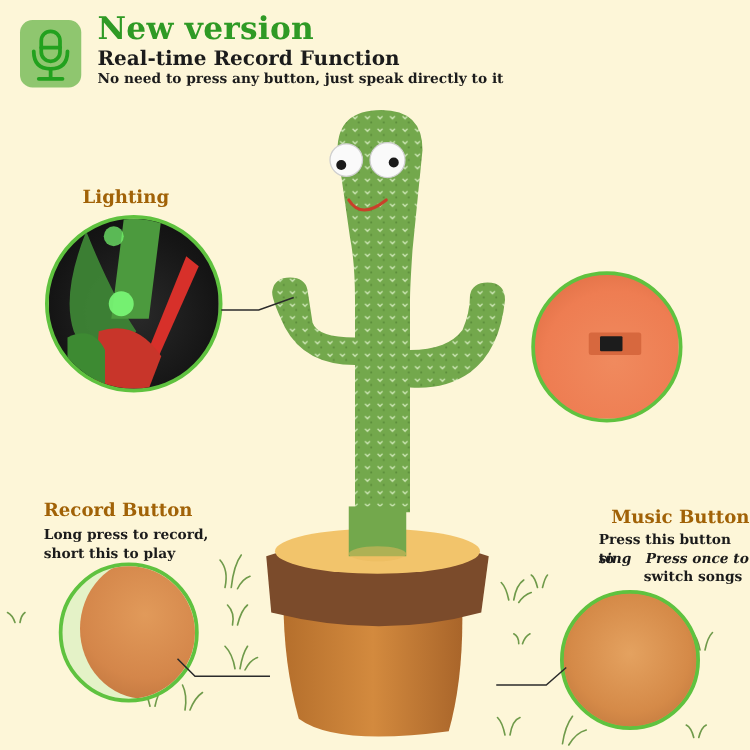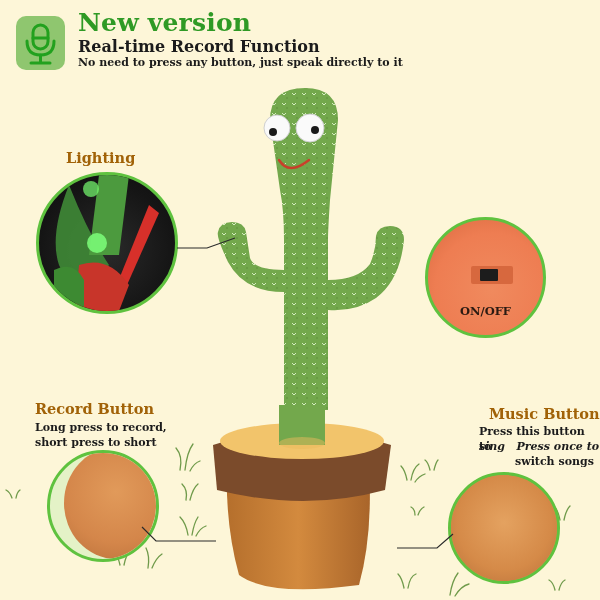--- a/index.html
+++ b/index.html
@@ -105,26 +105,25 @@
     <path d="M15 95 q20 -10 30 10 l0 30 l-30 0z" fill="#3d8a32"></path>
   </svg>
 </div>
 <svg class="abs" style="left:175px;top:230px;" width="90" height="30">
   <path class="pointer" d="M2 18 l30 0 l28 -10"></path>
 </svg>
 
 <div class="abs circle onoff-c">
   <div class="abs" style="left:43px;top:46px;width:42px;height:18px;background:#d7683e;border-radius:2px;"></div>
   <div class="abs" style="left:52px;top:49px;width:18px;height:12px;background:#1c1c1c;border-radius:1px;"></div>
-  <div class="abs onoff-text">ON/OFF</div>
 </div>
 
 <div class="abs label-h" style="left:35px;top:400px;">Record Button</div>
 <div class="abs label-s" style="left:35px;top:420px;text-align:right;">Long press to record,</div>
-<div class="abs label-s" style="left:35px;top:435px;">short press to short</div>
+<div class="abs label-s" style="left:35px;top:435px;">short this to play</div>
 <div class="abs circle rec-c">
   <div class="abs" style="left:14px;top:-6px;width:104px;height:112px;border-radius:50% 45% 40% 50%;background:radial-gradient(circle at 50% 40%,#e19a5a 0%,#d4864a 60%,#b9703a 100%);"></div>
 </div>
 <svg class="abs" style="left:140px;top:525px;" width="80" height="25">
   <path class="pointer" d="M2 2 l14 14 l60 0"></path>
 </svg>
 
 <div class="abs label-h" style="left:489px;top:405px;">Music Button</div>
 <div class="abs label-s" style="left:479px;top:424px;">Press this button to</div>
 <div class="abs label-s" style="left:479px;top:439px;white-space:pre;font-style:italic;">sing   Press once to</div>

